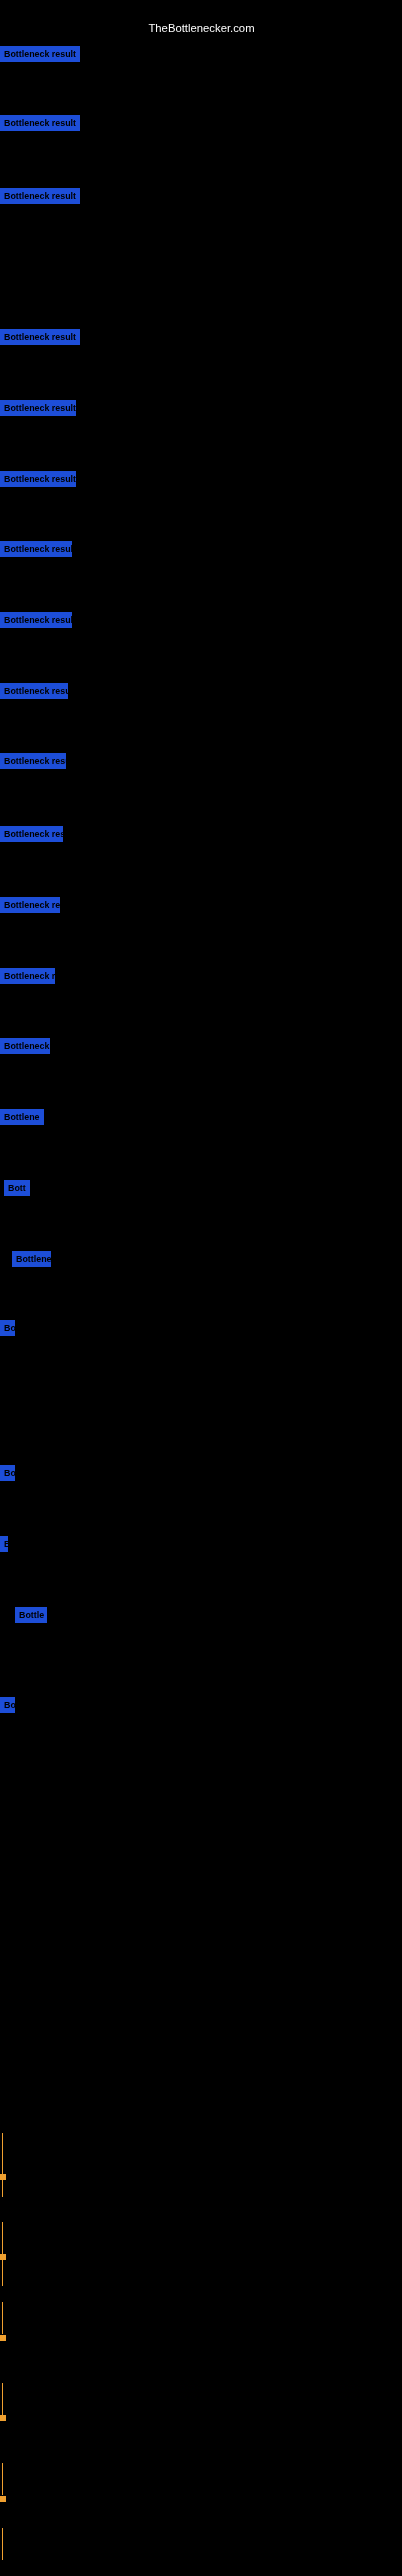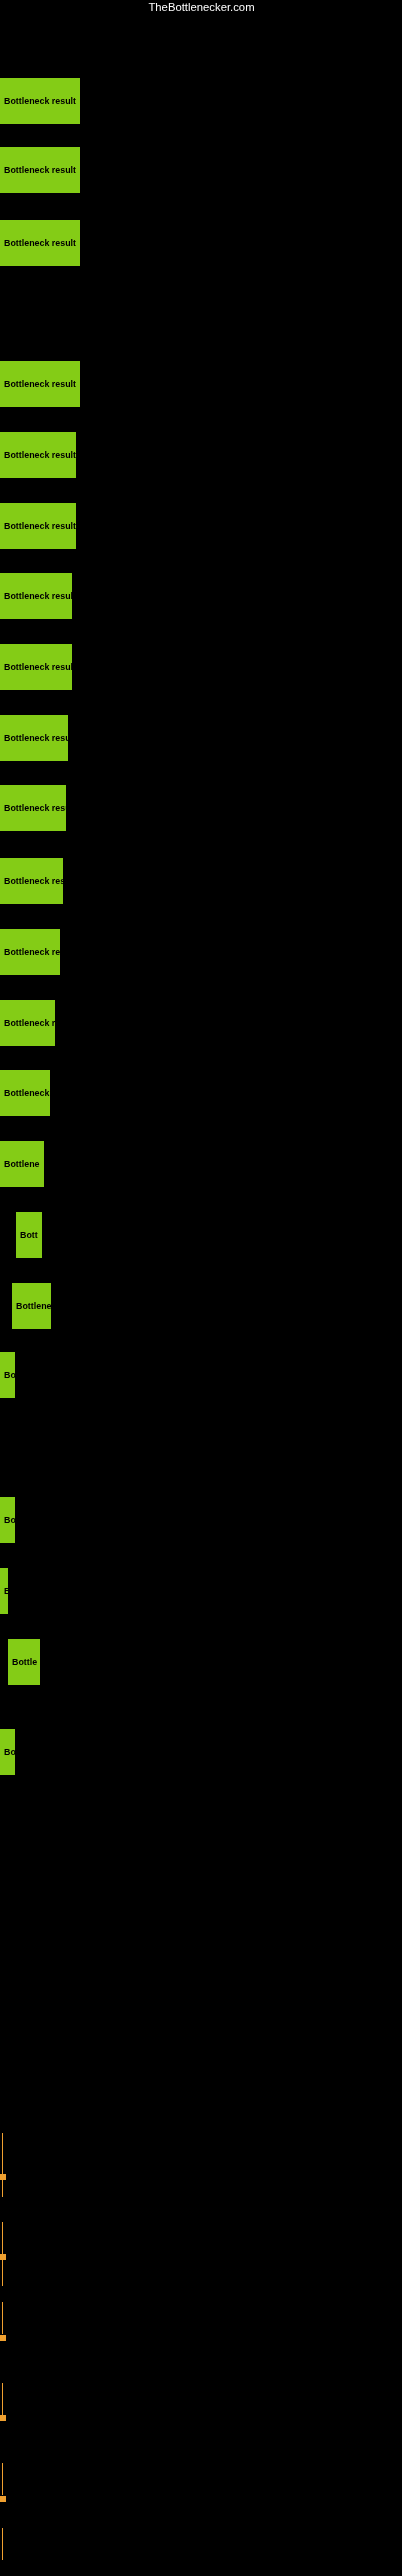--- a/index.html
+++ b/index.html
@@ -11,33 +11,32 @@
       background-color: #000;
       width: 403px;
       min-height: 2576px;
       font-family: Arial, sans-serif;
       position: relative;
     }
     .site-title {
       text-align: center;
       color: #fff;
       font-size: 11.3px;
-      padding: 1px 0;
+      padding: 22px 0;
       width: 100%;
     }
     .bottleneck-badge {
-      background-color: #84cc16;
+      background-color: #1d4ed8;
       color: #000;
       font-size: 8.9px;
       font-weight: bold;
-      padding: 18px 4px;
+      padding: 3px 4px;
       display: inline-block;
       white-space: nowrap;
       overflow: hidden;
-      margin-top: 32px;
     }
     .badge-container {
       position: absolute;
       left: 0;
     }
     .vertical-line {
       position: absolute;
       left: 1.6px;
       width: 1.6px;
       background-color: #f0a030;
@@ -57,26 +56,26 @@
     <div class="badge-container" style="top: 471px; left: 0px;"><span class="bottleneck-badge" style="max-width: 76px;">Bottleneck result</span></div>
     <div class="badge-container" style="top: 541px; left: 0px;"><span class="bottleneck-badge" style="max-width: 72px;">Bottleneck result</span></div>
     <div class="badge-container" style="top: 612px; left: 0px;"><span class="bottleneck-badge" style="max-width: 72px;">Bottleneck result</span></div>
     <div class="badge-container" style="top: 683px; left: 0px;"><span class="bottleneck-badge" style="max-width: 68px;">Bottleneck result</span></div>
     <div class="badge-container" style="top: 753px; left: 0px;"><span class="bottleneck-badge" style="max-width: 66px;">Bottleneck result</span></div>
     <div class="badge-container" style="top: 826px; left: 0px;"><span class="bottleneck-badge" style="max-width: 63px;">Bottleneck res</span></div>
     <div class="badge-container" style="top: 897px; left: 0px;"><span class="bottleneck-badge" style="max-width: 60px;">Bottleneck res</span></div>
     <div class="badge-container" style="top: 968px; left: 0px;"><span class="bottleneck-badge" style="max-width: 55px;">Bottleneck res</span></div>
     <div class="badge-container" style="top: 1038px; left: 0px;"><span class="bottleneck-badge" style="max-width: 50px;">Bottleneck re</span></div>
     <div class="badge-container" style="top: 1109px; left: 0px;"><span class="bottleneck-badge" style="max-width: 44px;">Bottlene</span></div>
-    <div class="badge-container" style="top: 1180px; left: 16px;"><span class="bottleneck-badge" style="max-width: 26px;">Bott</span></div>
+    <div class="badge-container" style="top: 1180px; left: 4px;"><span class="bottleneck-badge" style="max-width: 26px;">Bott</span></div>
     <div class="badge-container" style="top: 1251px; left: 12px;"><span class="bottleneck-badge" style="max-width: 39px;">Bottlene</span></div>
     <div class="badge-container" style="top: 1320px; left: 0px;"><span class="bottleneck-badge" style="max-width: 14.5px;">Bo</span></div>
     <div class="badge-container" style="top: 1465px; left: 0px;"><span class="bottleneck-badge" style="max-width: 14.5px;">Bo</span></div>
     <div class="badge-container" style="top: 1536px; left: 0px;"><span class="bottleneck-badge" style="max-width: 8px;">B</span></div>
-    <div class="badge-container" style="top: 1607px; left: 8px;"><span class="bottleneck-badge" style="max-width: 32px;">Bottle</span></div>
+    <div class="badge-container" style="top: 1607px; left: 15px;"><span class="bottleneck-badge" style="max-width: 32px;">Bottle</span></div>
     <div class="badge-container" style="top: 1697px; left: 0px;"><span class="bottleneck-badge" style="max-width: 14.5px;">Bo</span></div>
     <div class="vertical-line" style="top: 2133px; height: 64px;"></div>
     <div class="vertical-line" style="top: 2222px; height: 64px;"></div>
     <div class="vertical-line" style="top: 2302px; height: 32px;"></div>
     <div class="vertical-line" style="top: 2383px; height: 32px;"></div>
     <div class="vertical-line" style="top: 2463px; height: 32px;"></div>
     <div class="vertical-line" style="top: 2528px; height: 32px;"></div>
     <div style="position: absolute; top: 2174px; left: 0px; width: 6.4px; height: 6.4px; background-color: rgb(240, 160, 48);"></div>
     <div style="position: absolute; top: 2254px; left: 0px; width: 6.4px; height: 6.4px; background-color: rgb(240, 160, 48);"></div>
     <div style="position: absolute; top: 2335px; left: 0px; width: 6.4px; height: 6.4px; background-color: rgb(240, 160, 48);"></div>

